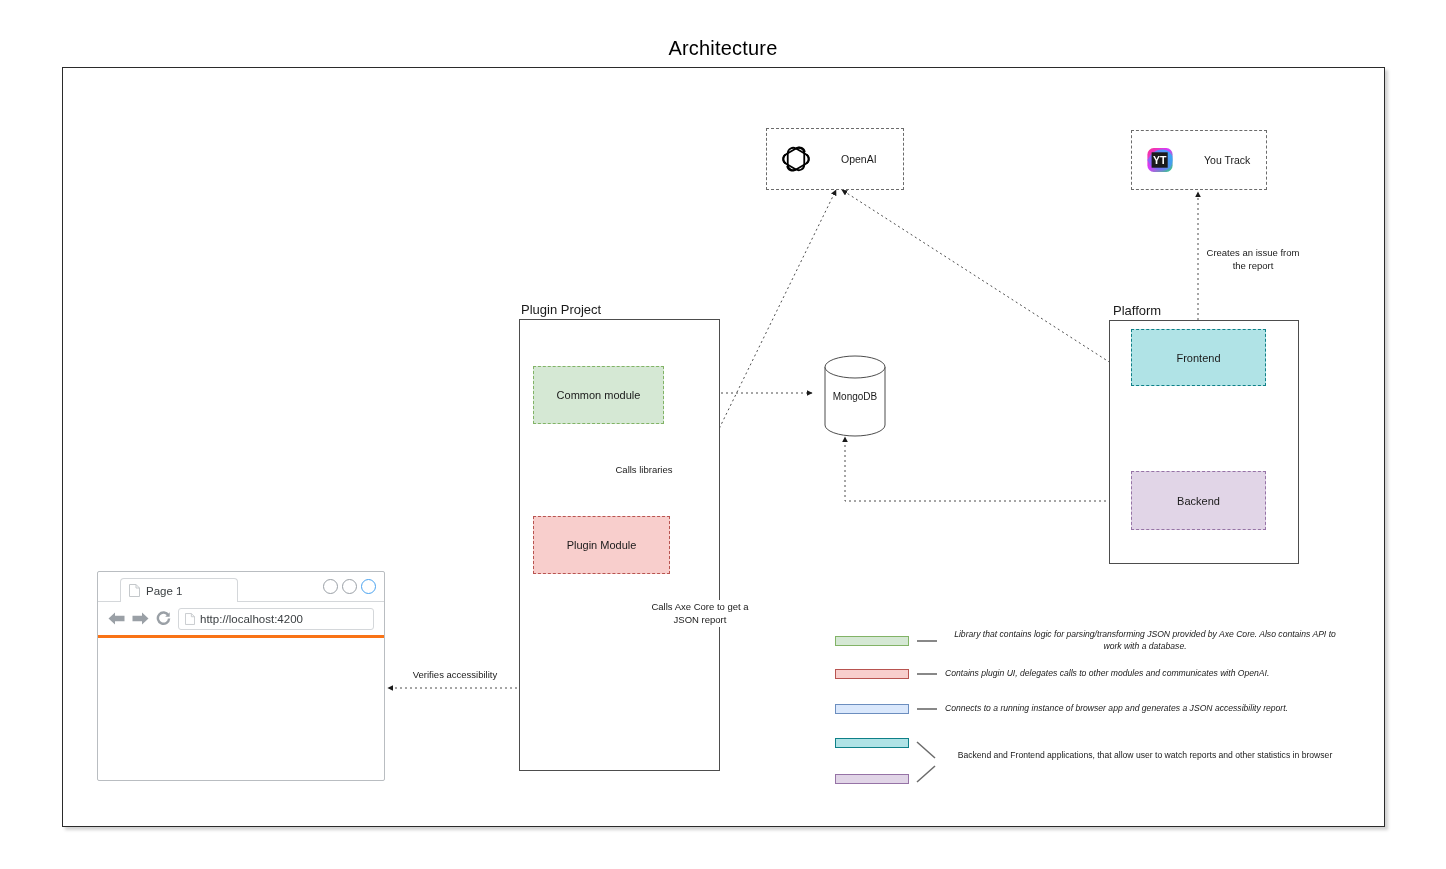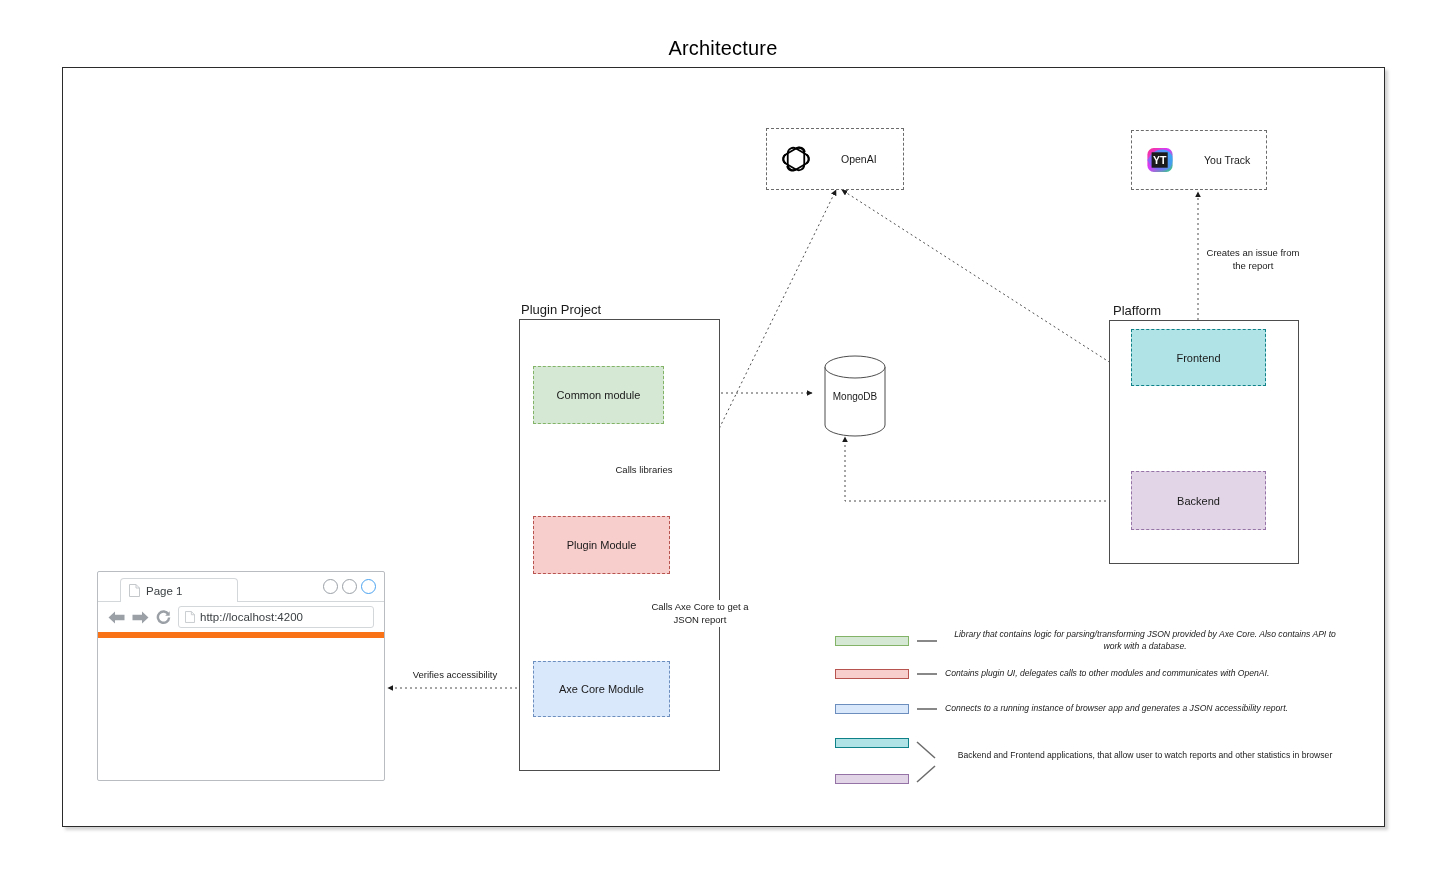--- a/index.html
+++ b/index.html
@@ -132,21 +132,21 @@
   .win-dot {
     width: 15px; height: 15px;
     border-radius: 50%;
     border: 1.4px solid #9aa0a6;
     box-sizing: border-box;
   }
   .win-dot.active { border-color: #4aa3f0; }
   #browser-urlbar {
     position: relative;
     height: 36px;
-    border-bottom: 6px solid #f97316;
+    border-bottom: 3px solid #f97316;
     display: flex;
     align-items: center;
     gap: 7px;
     padding: 0 10px;
     box-sizing: border-box;
   }
   #url-field {
     flex: 1;
     height: 22px;
     border: 1px solid #d4d7da;
@@ -223,23 +223,20 @@
   <div class="node node-solid" style="left:519px; top:319px; width:201px; height:452px;"></div>
 
   <div class="node" style="left:533px; top:366px; width:131px; height:58px; background:#d5e8d4; border:1px dashed #82b366;">
     <span>Common module</span>
   </div>
 
   <div class="node" style="left:533px; top:516px; width:137px; height:58px; background:#f8cecc; border:1px dashed #b85450;">
     <span>Plugin Module</span>
   </div>
 
-  <div class="node" style="left:533px; top:661px; width:137px; height:56px; background:#dae8fc; border:1px dashed #6c8ebf;">
-    <span>Axe Core Module</span>
-  </div>
 
   <div class="edge-label" style="left:606px; top:463px; width:76px;">Calls libraries</div>
 
   <div class="edge-label" style="left:604px; top:600px; width:112px; white-space:pre-line;margin-left:40px;">Calls Axe Core to get a
 JSON report</div>
 
   <div class="edge-label" style="left:405px; top:668px; width:100px;">Verifies accessibility</div>
 
   <div class="container-label" style="left:1113px; top:303px;">Plafform</div>
   <div class="node node-solid" style="left:1109px; top:320px; width:190px; height:244px;"></div>

